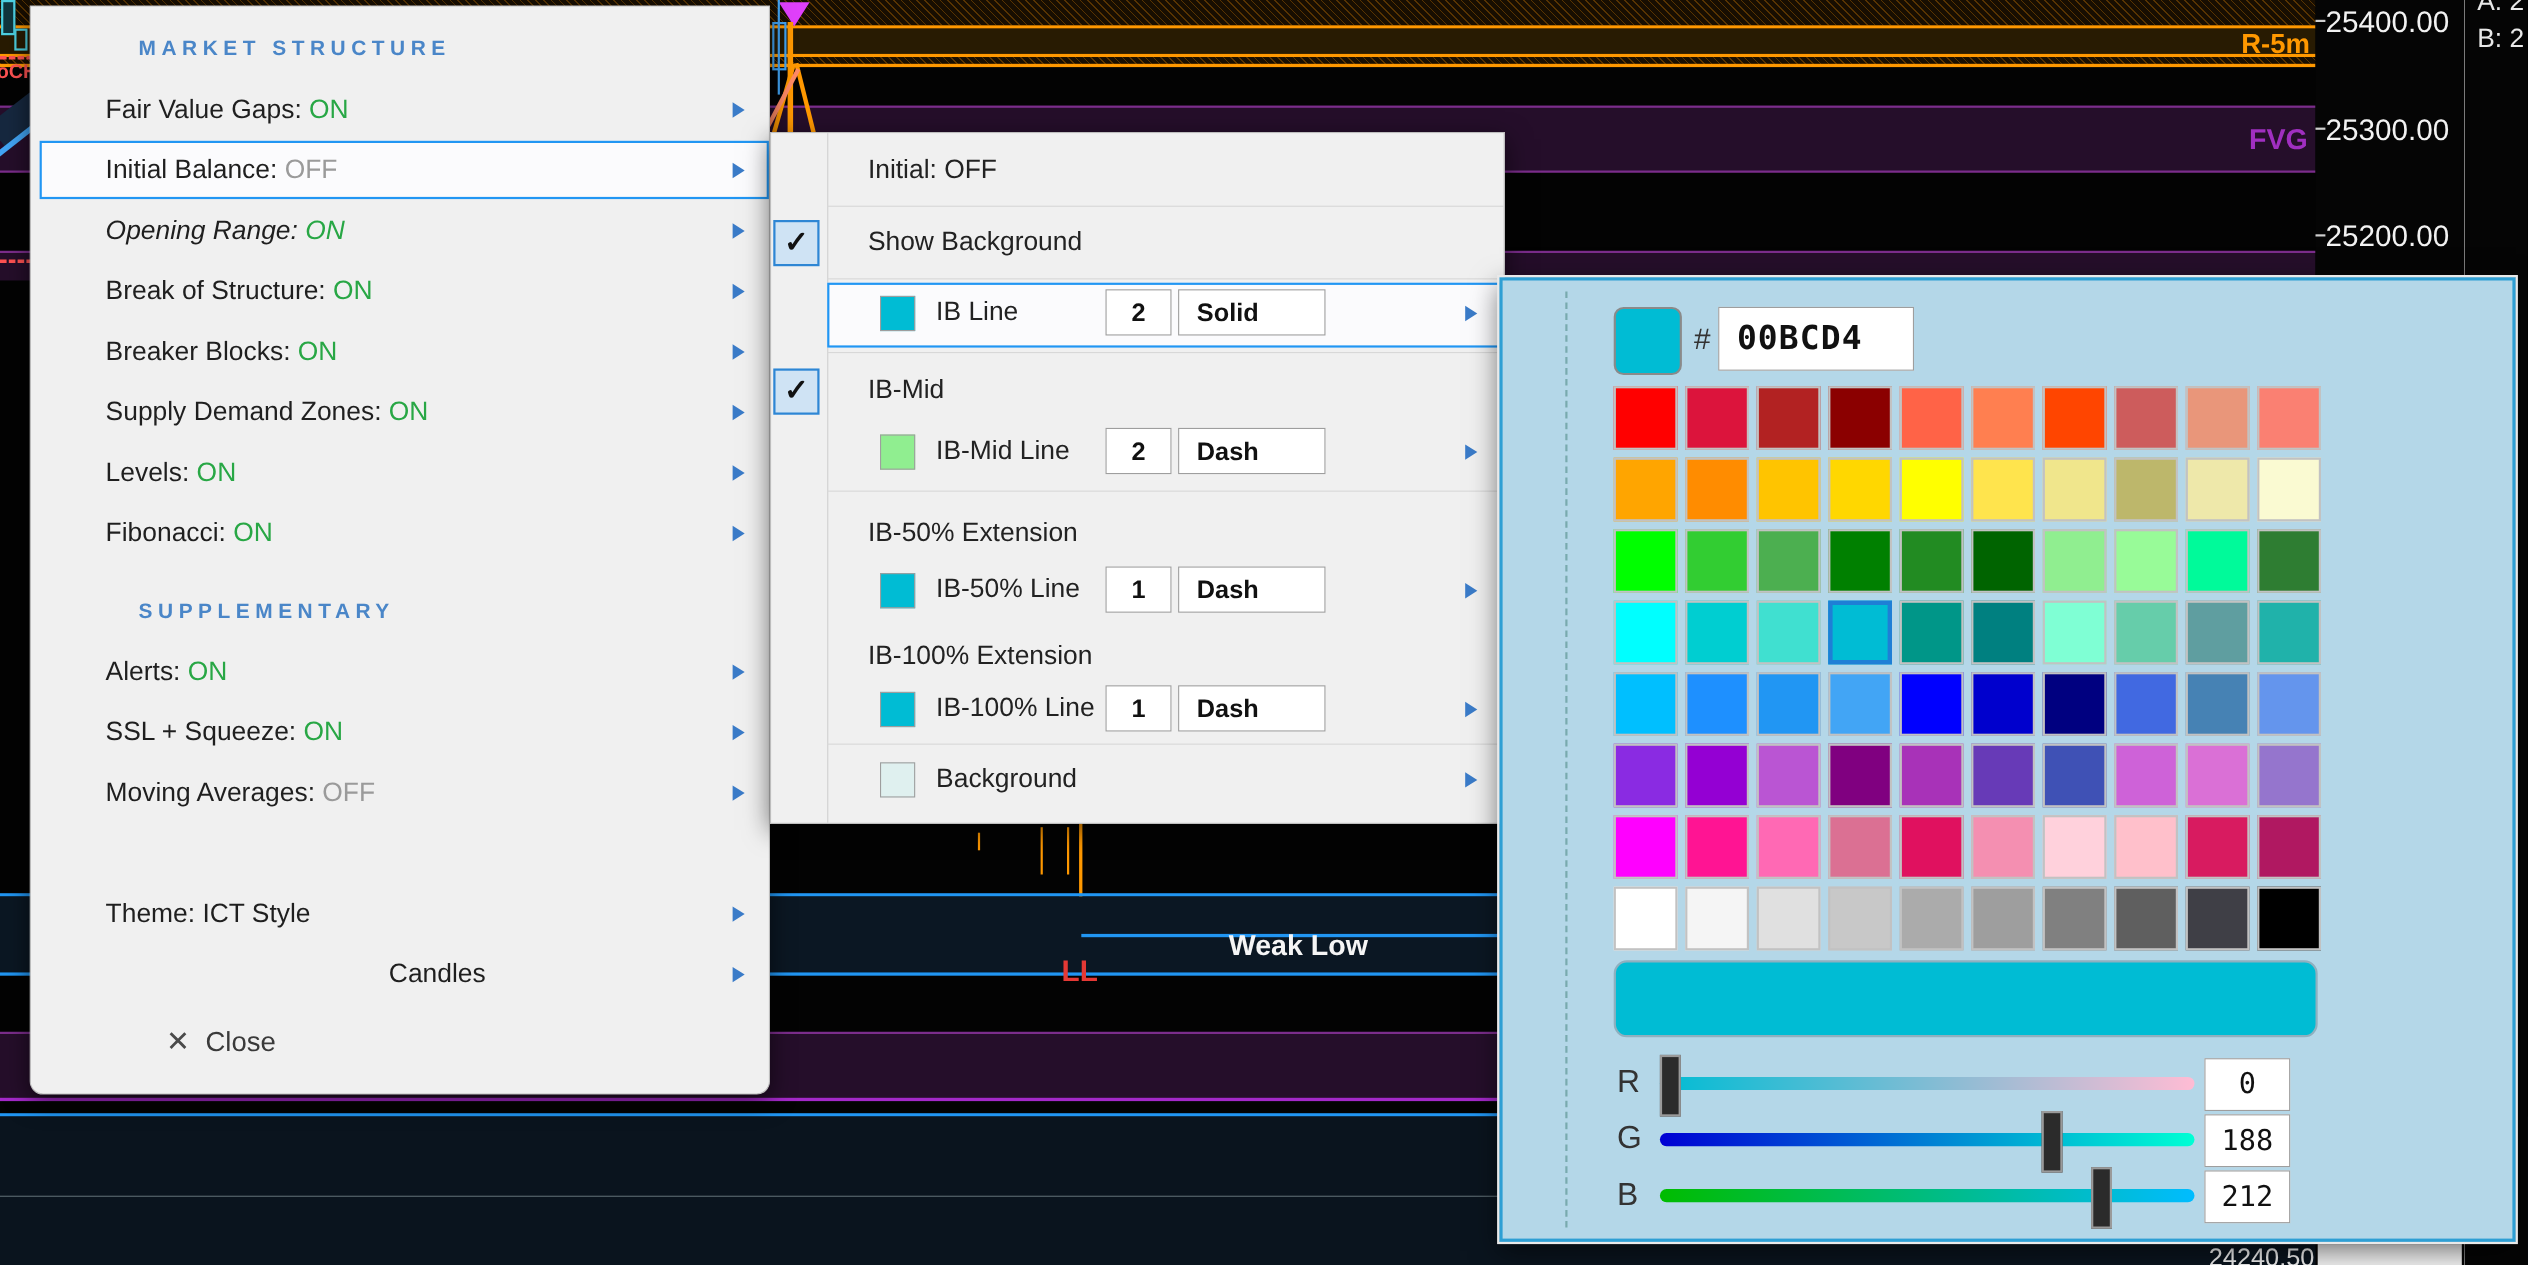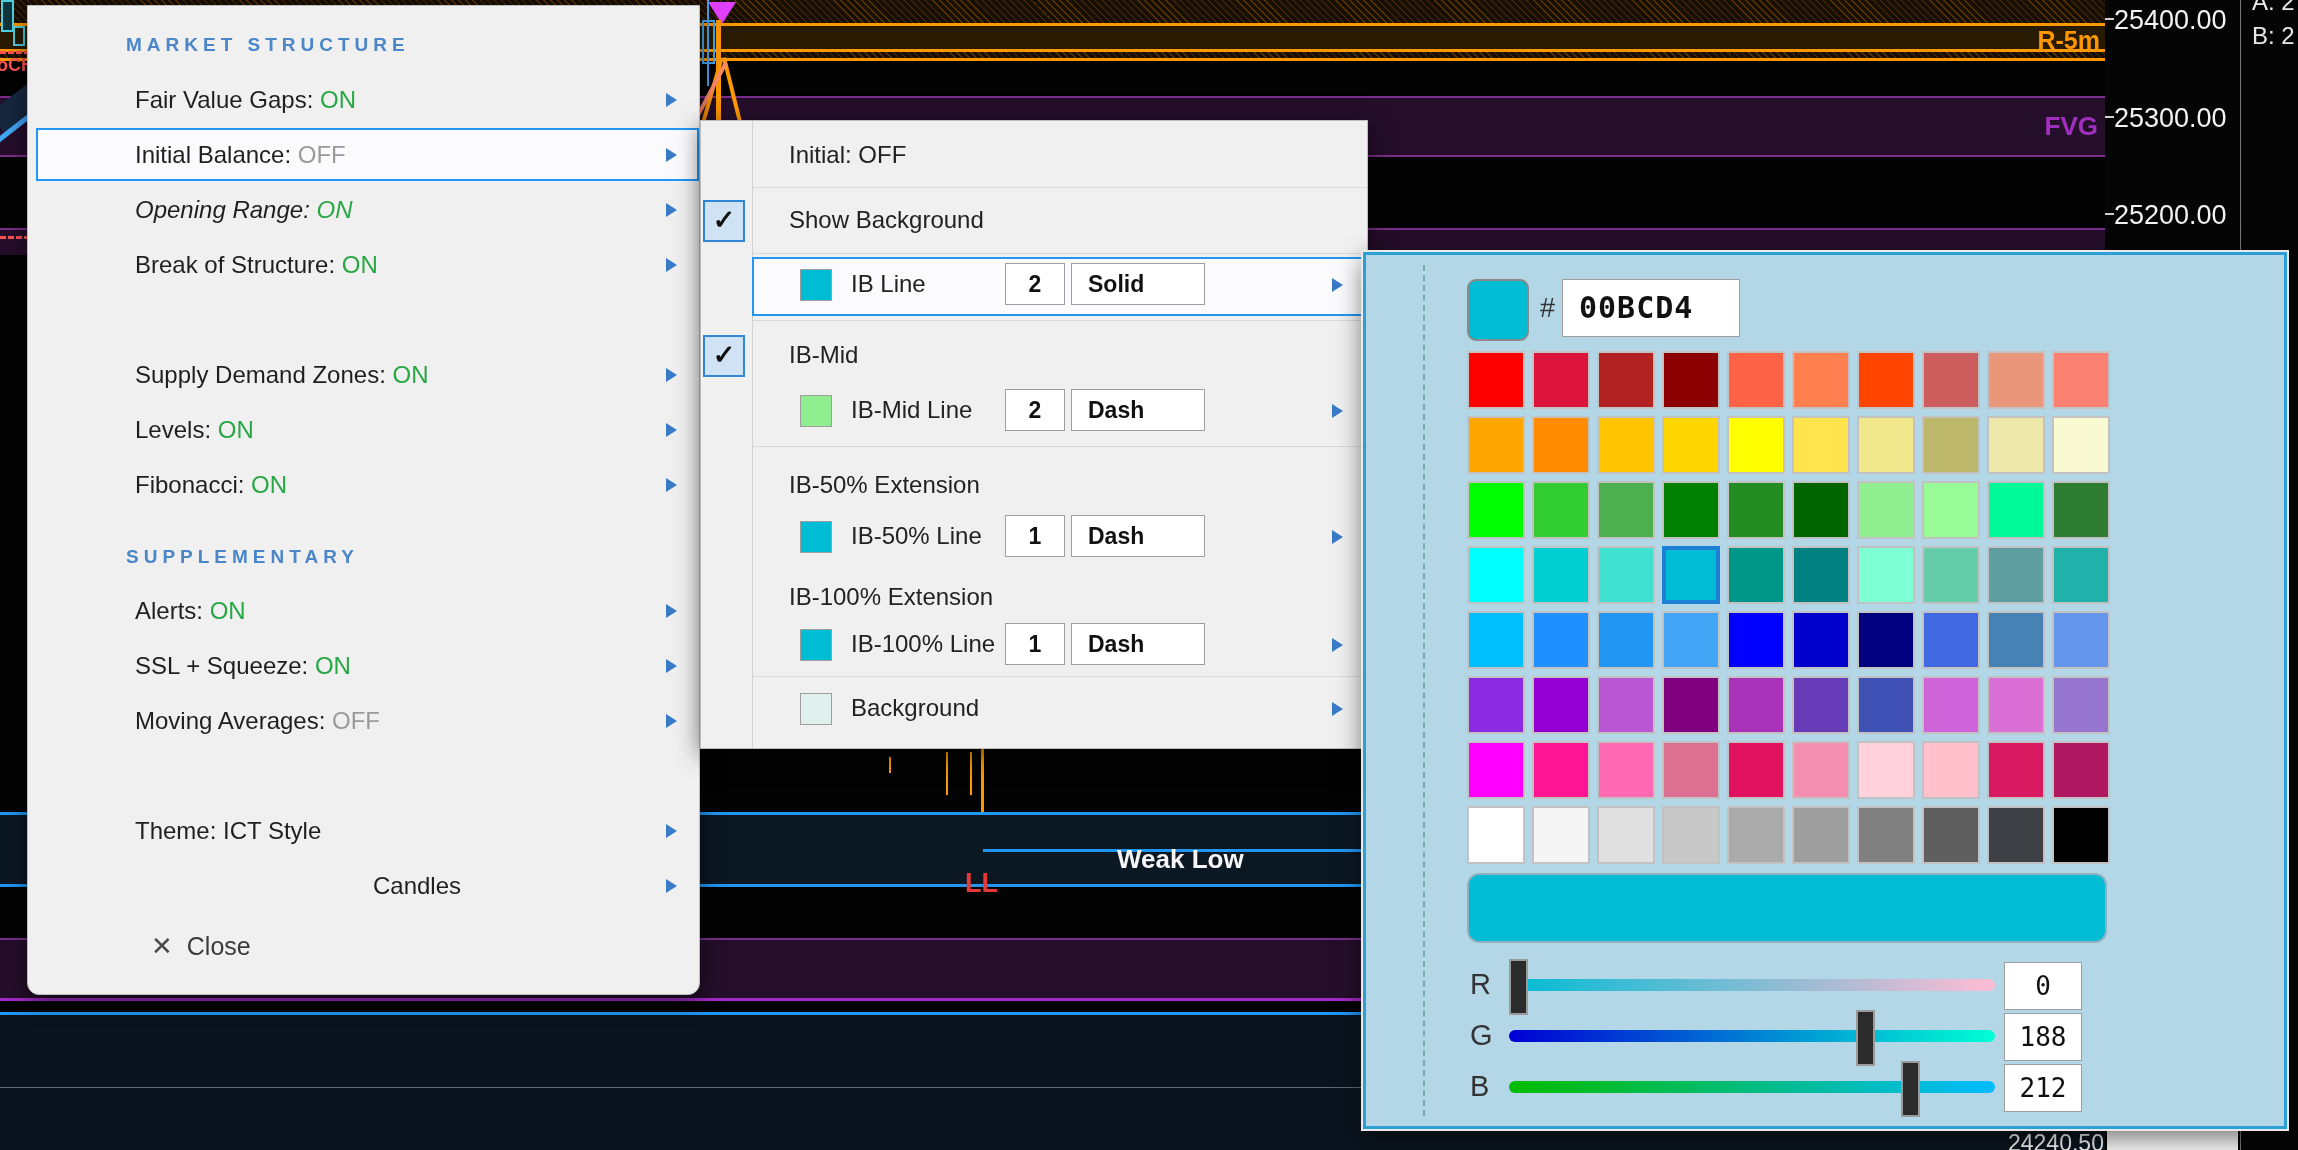--- a/index.html
+++ b/index.html
@@ -23,21 +23,21 @@
   
   .axis-pane{background:#050505;}
   .price-label{color:#f2f2f2;font-size:27px;}
   .axis-tick{background:#cfcfcf;height:2px;width:9px;}
   .quote{color:#e8e8e8;font-size:24px;}
 
   
   .panel{background:#f0f0f0;border:1px solid #bdbdbd;box-shadow:0 6px 22px rgba(0,0,0,.55);}
   #left-menu{border-radius:0 0 12px 12px;}
   .menu-header{font-size:19px;font-weight:bold;letter-spacing:5px;color:#4a86c8;}
-  .menu-item{height:55px;line-height:55px;font-size:24px;color:#1f1f1f;padding-left:107px;}
+  .menu-item{height:55px;line-height:55px;font-size:24px;color:#1f1f1f;padding-left:68px;}
   .state-on{color:#28a745;}
   .state-off{color:#9a9a9a;}
   .caret{width:0;height:0;border-left:11px solid #3a7bc8;border-top:7px solid transparent;
          border-bottom:7px solid transparent;position:absolute;right:22px;top:50%;margin-top:-7px;}
   .hl-box{border:2px solid #2196F3;background:#fbfbfd;}
   .sep{height:1px;background:#d8d8d8;}
   .close-x{font-size:26px;color:#4a4a4a;margin-right:14px;}
   .close-label{font-size:25px;color:#3a3a3a;}
 
   
@@ -156,20 +156,25 @@
       <span class="caret"></span>
     </div>
 
     <div class="abs menu-item" style="left:0;top:176px;right:0;font-style:italic;">
       <span>Opening Range:</span>
       <span class="state-on">ON</span>
       <span class="caret"></span>
     </div>
     <div class="abs menu-item" style="left:0;top:231px;right:0;">
       <span>Break of Structure:</span>
+      <span class="state-on">ON</span>
+      <span class="caret"></span>
+    </div>
+    <div class="abs menu-item" style="left:0;top:286px;right:0;">
+      <span>Breaker Blocks:</span>
       <span class="state-on">ON</span>
       <span class="caret"></span>
     </div>
     <div class="abs menu-item" style="left:0;top:341px;right:0;">
       <span>Supply Demand Zones:</span>
       <span class="state-on">ON</span>
       <span class="caret"></span>
     </div>
     <div class="abs menu-item" style="left:0;top:396px;right:0;">
       <span>Levels:</span>

